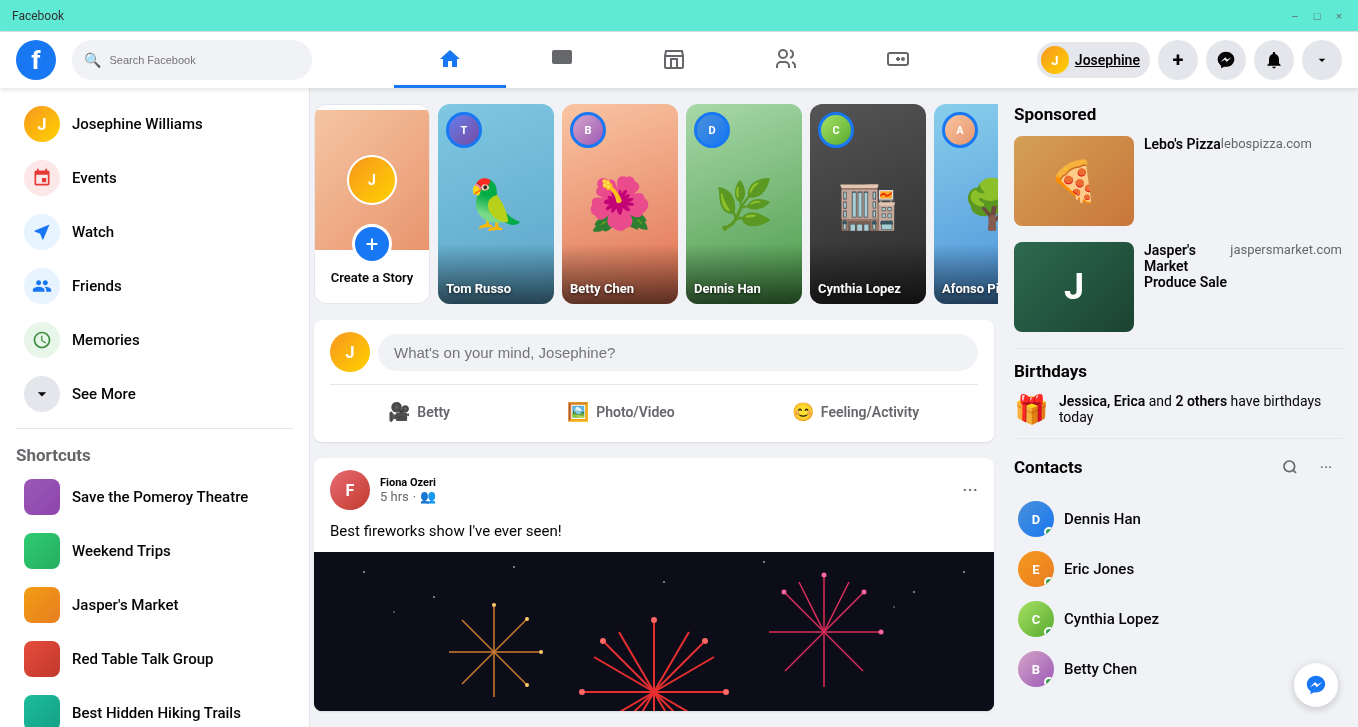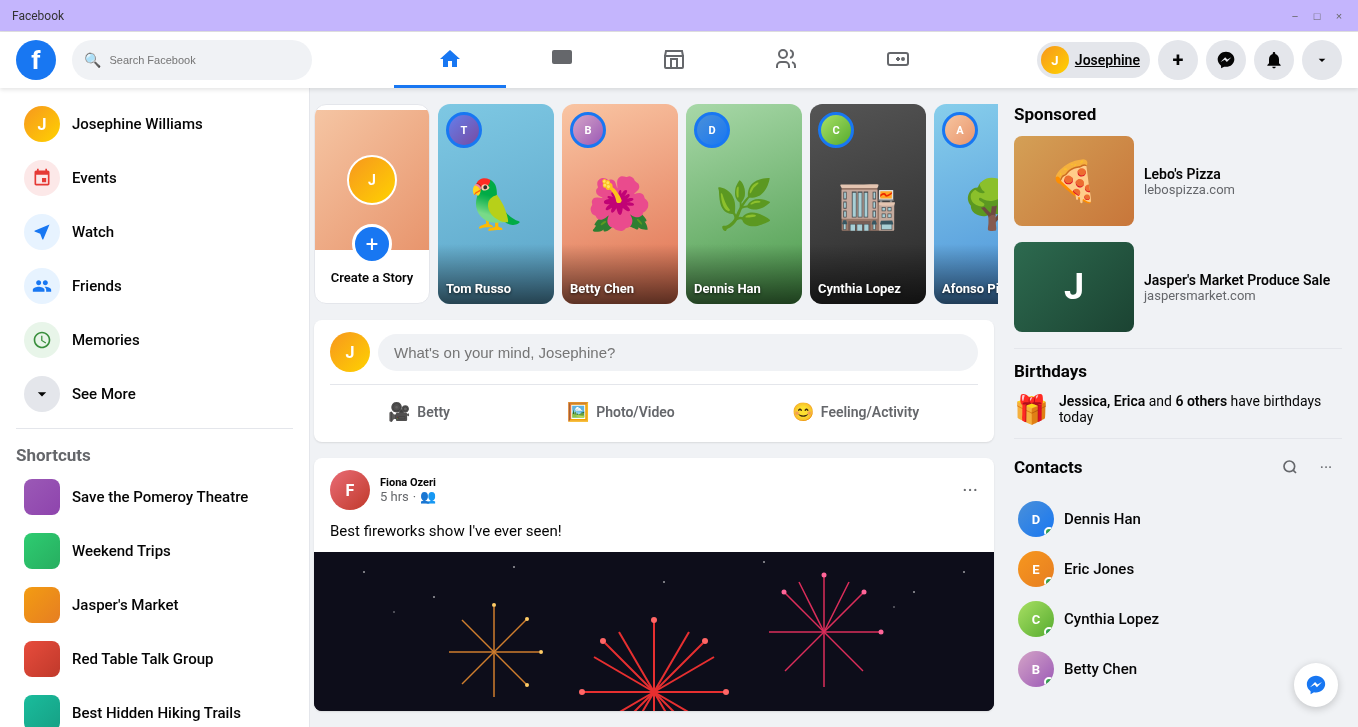--- a/index.html
+++ b/index.html
@@ -1,20 +1,20 @@
 <!DOCTYPE html>
 <html><head>
   <meta charset="utf-8">
   <style>
     * { margin: 0; padding: 0; box-sizing: border-box; }
     body { font-family: -apple-system, BlinkMacSystemFont, 'Segoe UI', Roboto, Arial, sans-serif; background: #f0f2f5; width: 1358px; height: 727px; overflow: hidden; }
 
     
     .title-bar {
-      background: #c4b5fd;
+      background: #5eead4;
       height: 32px;
       display: flex;
       align-items: center;
       justify-content: space-between;
       padding: 0 12px;
       border-bottom: 1px solid #e0e0e0;
     }
     .title-bar-title { font-size: 12px; color: #333; }
     .title-bar-controls { display: flex; gap: 8px; }
     .title-bar-btn { width: 14px; height: 14px; display: flex; align-items: center; justify-content: center; font-size: 11px; cursor: pointer; color: #666; background: none; border: none; }
@@ -125,21 +125,21 @@
     .feed-post-text { padding: 0 16px 12px; font-size: 15px; color: #050505; }
 
     
     .fireworks-container { width: 100%; height: 300px; background: #0d0d1a; display: flex; align-items: center; justify-content: center; overflow: hidden; position: relative; }
 
     
     .right-panel { width: 360px; min-width: 360px; overflow-y: auto; padding: 16px; }
     .sponsored-title { font-size: 17px; font-weight: 700; color: #050505; margin-bottom: 12px; }
     .ad-item { display: flex; gap: 10px; margin-bottom: 16px; cursor: pointer; }
     .ad-img { width: 120px; height: 90px; border-radius: 8px; background: #ccc; overflow: hidden; flex-shrink: 0; }
-    .ad-info { display: flex; flex-direction: column; justify-content: center; }
+    .ad-info { display: flex; flex-direction: row; justify-content: center; }
     .ad-name { font-size: 14px; font-weight: 600; color: #050505; }
     .ad-url { font-size: 13px; color: #65676b; }
     .section-divider { height: 1px; background: #e4e6eb; margin: 12px 0; }
     .birthdays-title { font-size: 17px; font-weight: 700; color: #050505; margin-bottom: 12px; }
     .birthday-item { display: flex; align-items: flex-start; gap: 10px; margin-bottom: 12px; }
     .birthday-icon { font-size: 28px; }
     .birthday-text { font-size: 14px; color: #050505; }
     .birthday-text strong { font-weight: 600; }
     .contacts-header { display: flex; align-items: center; justify-content: space-between; margin-bottom: 12px; }
     .contacts-title { font-size: 17px; font-weight: 700; color: #050505; }
@@ -543,21 +543,21 @@
         <span class="ad-url">jaspersmarket.com</span>
       </div>
     </div>
 
     <div class="section-divider"></div>
 
     <div class="birthdays-title">Birthdays</div>
     <div class="birthday-item">
       <span class="birthday-icon">🎁</span>
       <span class="birthday-text">
-        <strong>Jessica, Erica</strong><span> and </span><strong>6 others</strong><span> have birthdays today</span>
+        <strong>Jessica, Erica</strong><span> and </span><strong>2 others</strong><span> have birthdays today</span>
       </span>
     </div>
 
     <div class="section-divider"></div>
 
     <div class="contacts-header">
       <span class="contacts-title">Contacts</span>
       <div class="contacts-icons">
         <div class="contacts-icon-btn">
           <svg width="16" height="16" viewBox="0 0 24 24" fill="none" stroke="#65676b" stroke-width="2.5">

